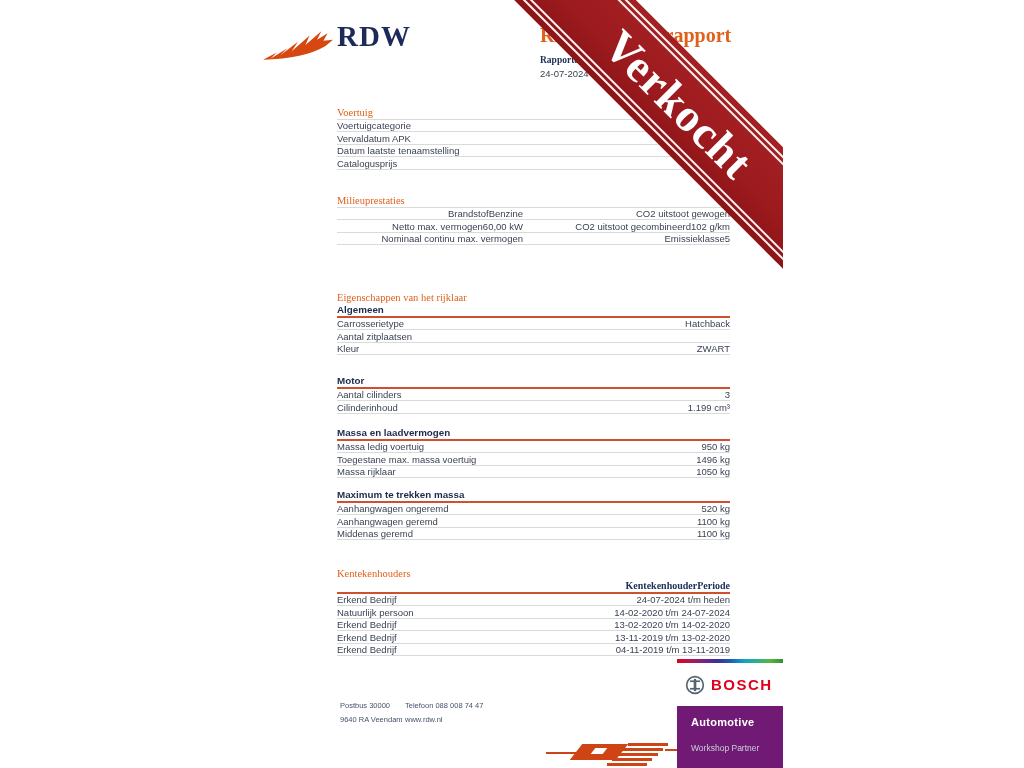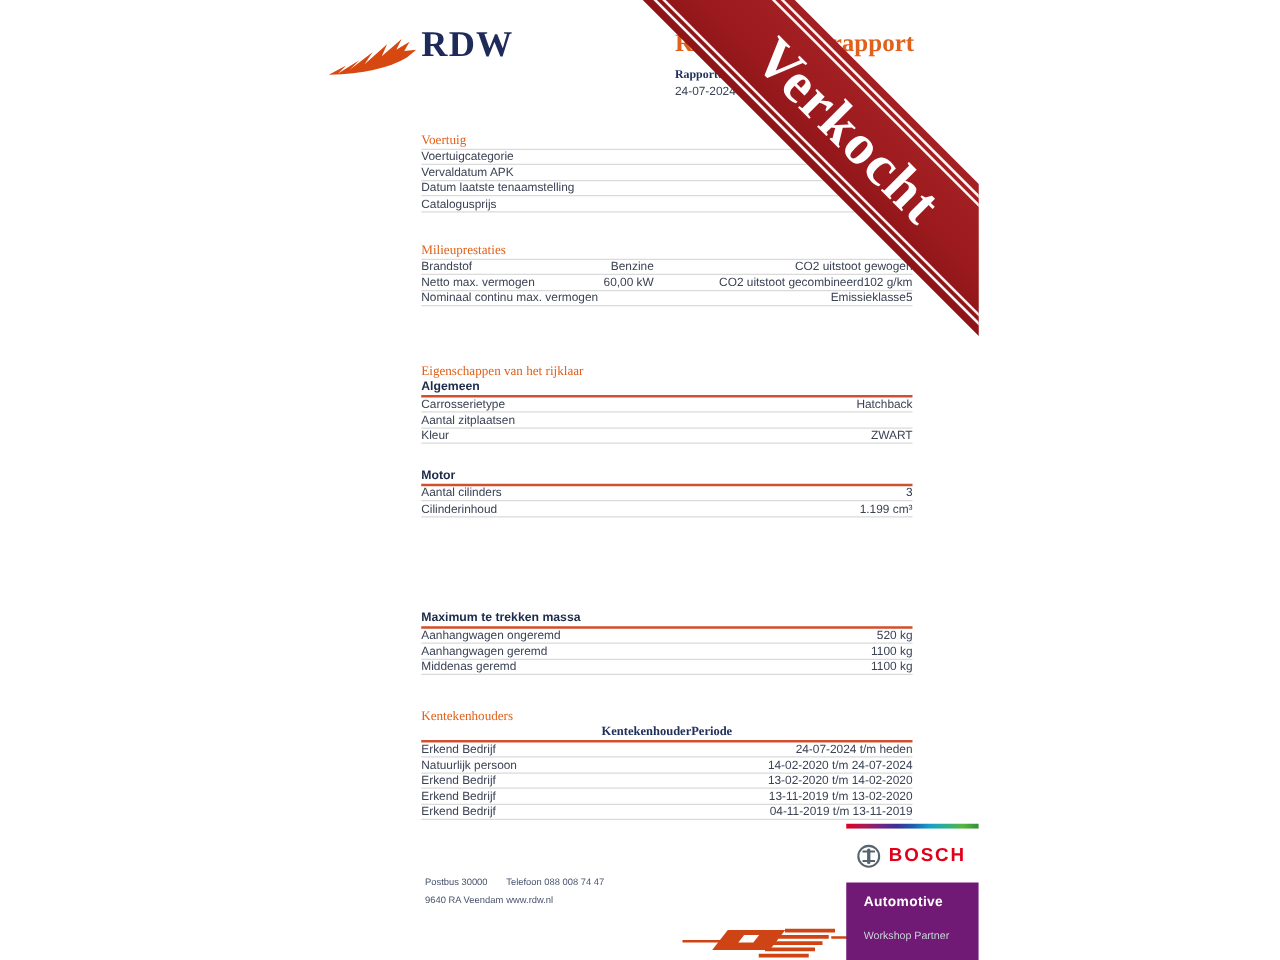--- a/index.html
+++ b/index.html
@@ -12,23 +12,23 @@
   .report-title{position:absolute;left:540px;top:24px;font-family:"Liberation Serif",serif;font-weight:bold;font-size:20px;color:#e0611c}
   .report-date-label{position:absolute;left:540px;top:55px;font-family:"Liberation Serif",serif;font-weight:bold;font-size:9.5px;color:#20305c}
   .report-date{position:absolute;left:540px;top:68px;font-size:9.5px;color:#3a4254}
 
   
   .sec{position:absolute;left:337px;width:393px}
   .sec-title{font-family:"Liberation Serif",serif;font-weight:normal;font-size:10.5px;color:#e0611c;height:13px;line-height:13px}
   .sec-title.lined{border-bottom:1px solid #dadada}
   .sub-h{font-weight:bold;font-size:9.8px;color:#1c2b4a;height:12px;line-height:12px;border-bottom:2px solid #cf4f2e}
   .row{display:flex;justify-content:space-between;align-items:flex-end;height:11.4px;border-bottom:1px solid #dadada;font-size:9.5px;color:#3a4254;line-height:11px}
-  .pair-l{width:186px;display:flex;justify-content:space-between}
+  .pair-l{width:186px;display:flex;justify-content:flex-end}
   .pair-r{width:187px;display:flex;justify-content:flex-end}
-  .thead{display:flex;justify-content:center;align-items:flex-end;height:12px;border-bottom:2px solid #cf4f2e;font-family:"Liberation Serif",serif;font-weight:bold;font-size:10px;color:#20305c;line-height:12px}
+  .thead{display:flex;justify-content:flex-end;align-items:flex-end;height:12px;border-bottom:2px solid #cf4f2e;font-family:"Liberation Serif",serif;font-weight:bold;font-size:10px;color:#20305c;line-height:12px}
 
   
   .ribbon{position:absolute;left:419px;top:61px;width:520px;height:86px;background:linear-gradient(180deg,#a32023 0%,#9d1b1e 55%,#8c1417 100%);transform:rotate(45deg);z-index:6;display:flex;align-items:center;justify-content:center}
   .ribbon .stripe{position:absolute;left:0;right:0;height:1.6px;background:rgba(255,255,255,.95)}
   .ribbon .t1{top:6px}.ribbon .t2{top:11px}.ribbon .b1{bottom:6px}.ribbon .b2{bottom:11px}
   .ribbon-text{font-family:"Liberation Serif",serif;font-weight:bold;font-size:46px;color:#fff;letter-spacing:1px}
 
   
   .f{position:absolute;font-size:7.5px;color:#46526b}
 
@@ -146,20 +146,35 @@
     <div class="row">
         <span>Aantal cilinders</span>
         <span>3</span>
       </div>
     <div class="row">
         <span>Cilinderinhoud</span>
         <span>1.199 cm³</span>
       </div>
   </div>
 
+  <div class="sec" style="top:427px">
+    <div class="sub-h">Massa en laadvermogen</div>
+    <div class="row">
+        <span>Massa ledig voertuig</span>
+        <span>950 kg</span>
+      </div>
+    <div class="row">
+        <span>Toegestane max. massa voertuig</span>
+        <span>1496 kg</span>
+      </div>
+    <div class="row">
+        <span>Massa rijklaar</span>
+        <span>1050 kg</span>
+      </div>
+  </div>
 
   <div class="sec" style="top:489px">
     <div class="sub-h">Maximum te trekken massa</div>
     <div class="row">
         <span>Aanhangwagen ongeremd</span>
         <span>520 kg</span>
       </div>
     <div class="row">
         <span>Aanhangwagen geremd</span>
         <span>1100 kg</span>

